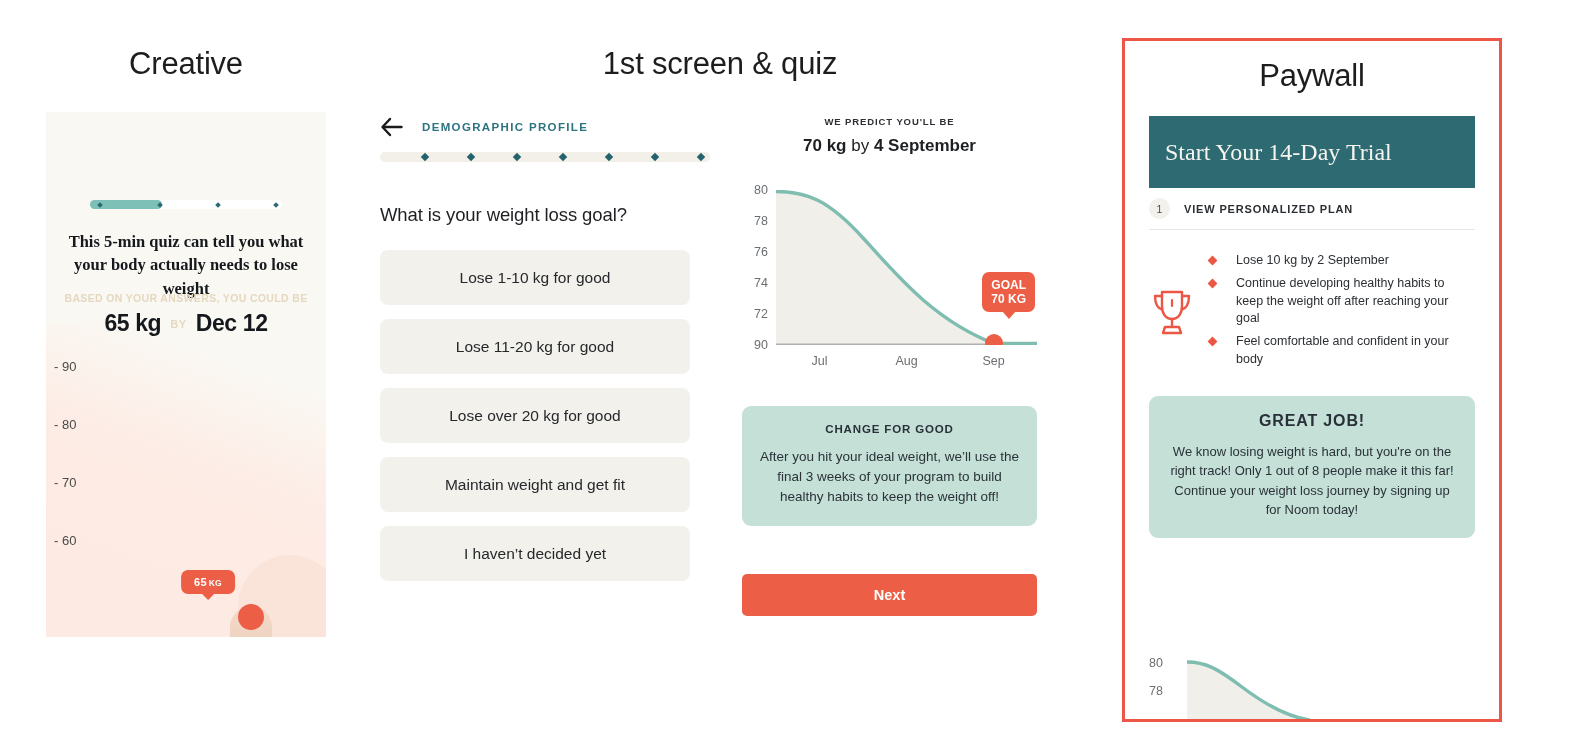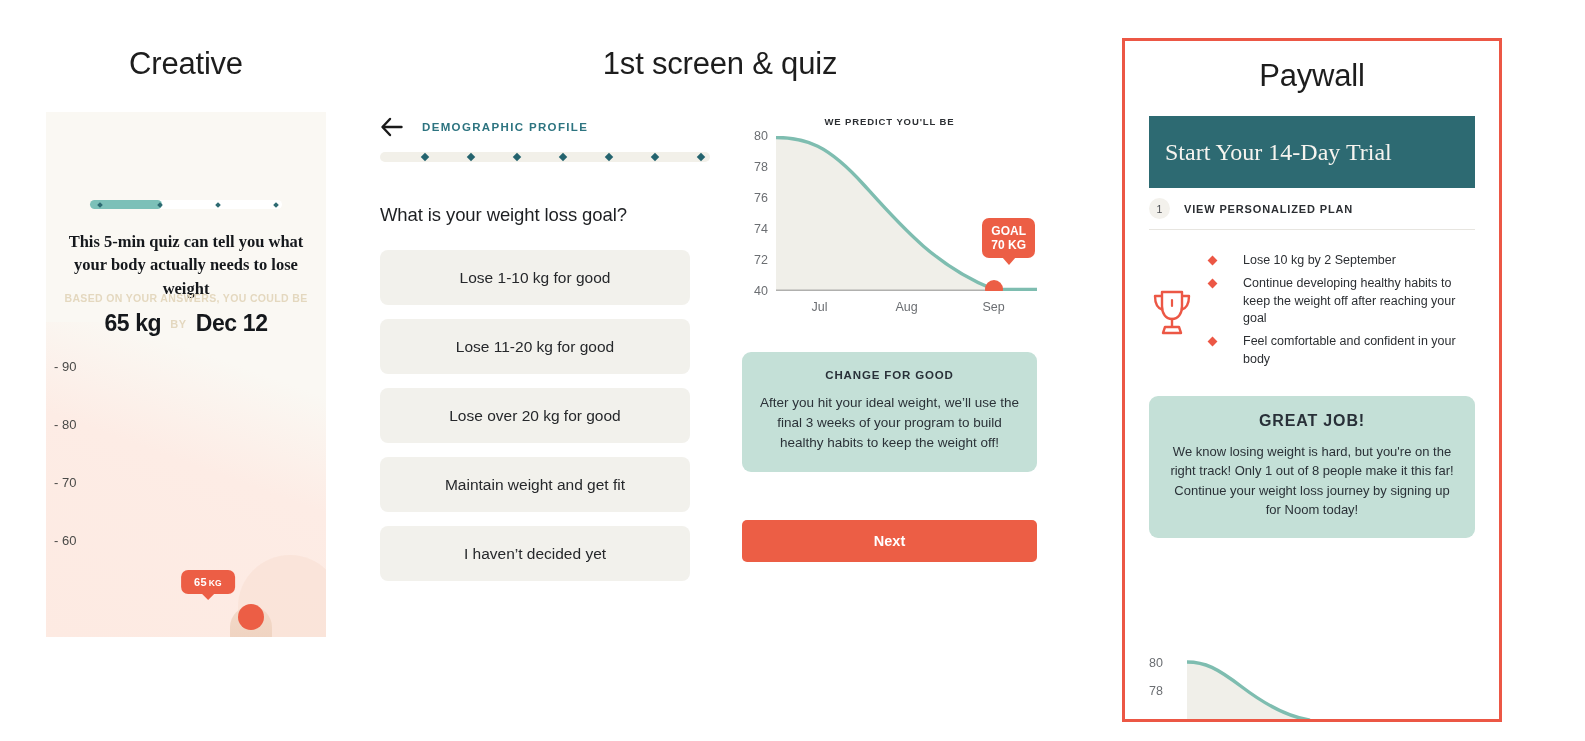--- a/index.html
+++ b/index.html
@@ -336,21 +336,21 @@
     color: #2b2e32;
   }
 
   .benefits {
     margin: 22px 24px 0 24px;
     display: flex; align-items: center; gap: 14px;
   }
   .trophy { width: 46px; flex: none; }
   .bullets { flex: 1; }
   .bullet {
-    display: flex; gap: 27px;
+    display: flex; gap: 20px;
     font-size: 12.5px; line-height: 1.42; color: #2c2f33;
     margin-bottom: 5px;
   }
   .bullet .dia {
     flex: none; width: 7px; height: 7px;
     background: #ec5745; transform: rotate(45deg);
     margin-top: 5px;
   }
 
   .greatjob {
@@ -455,29 +455,32 @@
 
         <div class="quiz-option">Lose 1-10 kg for good</div>
         <div class="quiz-option">Lose 11-20 kg for good</div>
         <div class="quiz-option">Lose over 20 kg for good</div>
         <div class="quiz-option">Maintain weight and get fit</div>
         <div class="quiz-option">I haven’t decided yet</div>
       </div>
 
       <div class="quiz-right">
         <div class="predict-eyebrow">WE PREDICT YOU'LL BE</div>
+        <div class="predict-title">
+          <b>70 kg</b><span class="lite">&nbsp;</span><span class="lite">by</span><span class="lite">&nbsp;</span><b>4 September</b>
+        </div>
 
         <div class="chart-box">
           <div class="chart-ylabels">
             <div style="top:0%">80</div>
             <div style="top:20%">78</div>
             <div style="top:40%">76</div>
             <div style="top:60%">74</div>
             <div style="top:80%">72</div>
-            <div style="top:100%">40</div>
+            <div style="top:100%">90</div>
           </div>
 
           <svg class="chart-plot" viewBox="0 0 261 155" preserveAspectRatio="none">
             <path d="M0,0 C30,0 52,8 88,48 C124,88 160,130 218,153 L218,155 L0,155 Z" fill="#f0efe9"></path>
             <path d="M0,155 H261" stroke="#b0b0ae" stroke-width="3" fill="none"></path>
             <path d="M0,1.5 C30,1.5 52,9 88,49 C124,89 160,131 218,153.5 H261" stroke="#7ebdb0" stroke-width="3.4" fill="none" stroke-linecap="round"></path>
             <circle cx="218" cy="153" r="9" fill="#ec5e45"></circle>
           </svg>
 
           <div class="goal-bubble">

